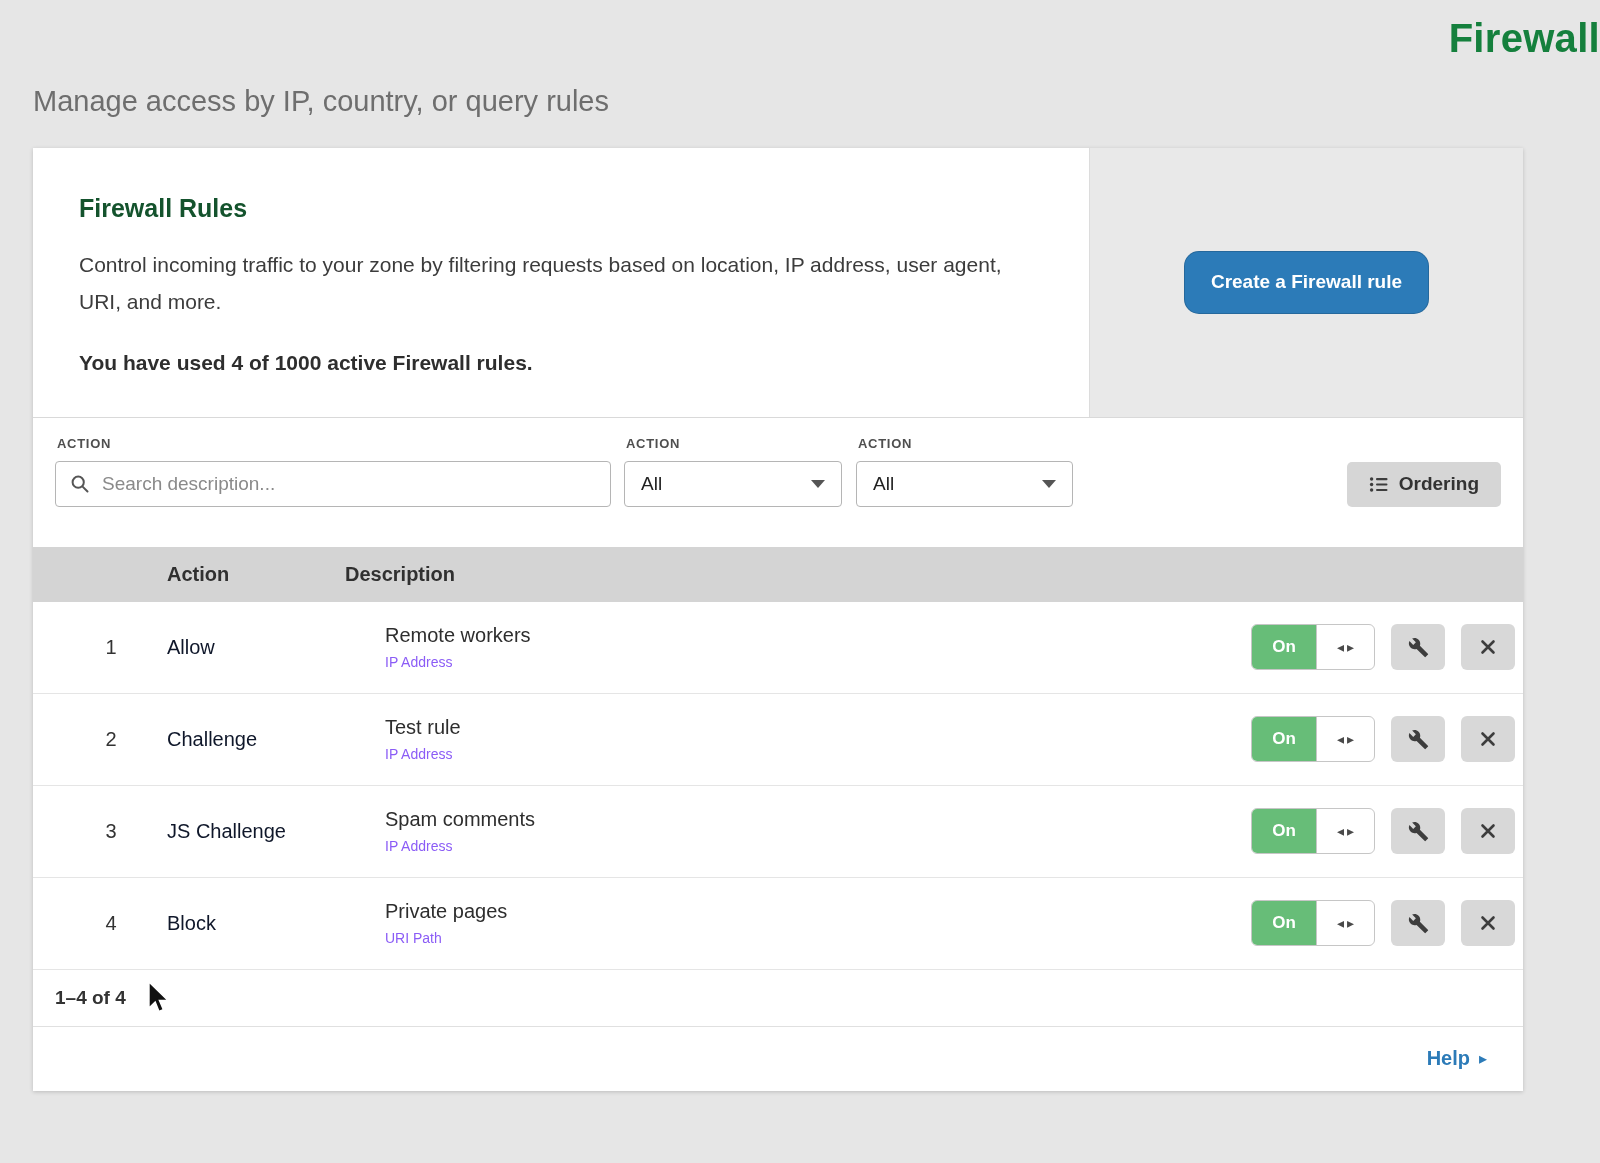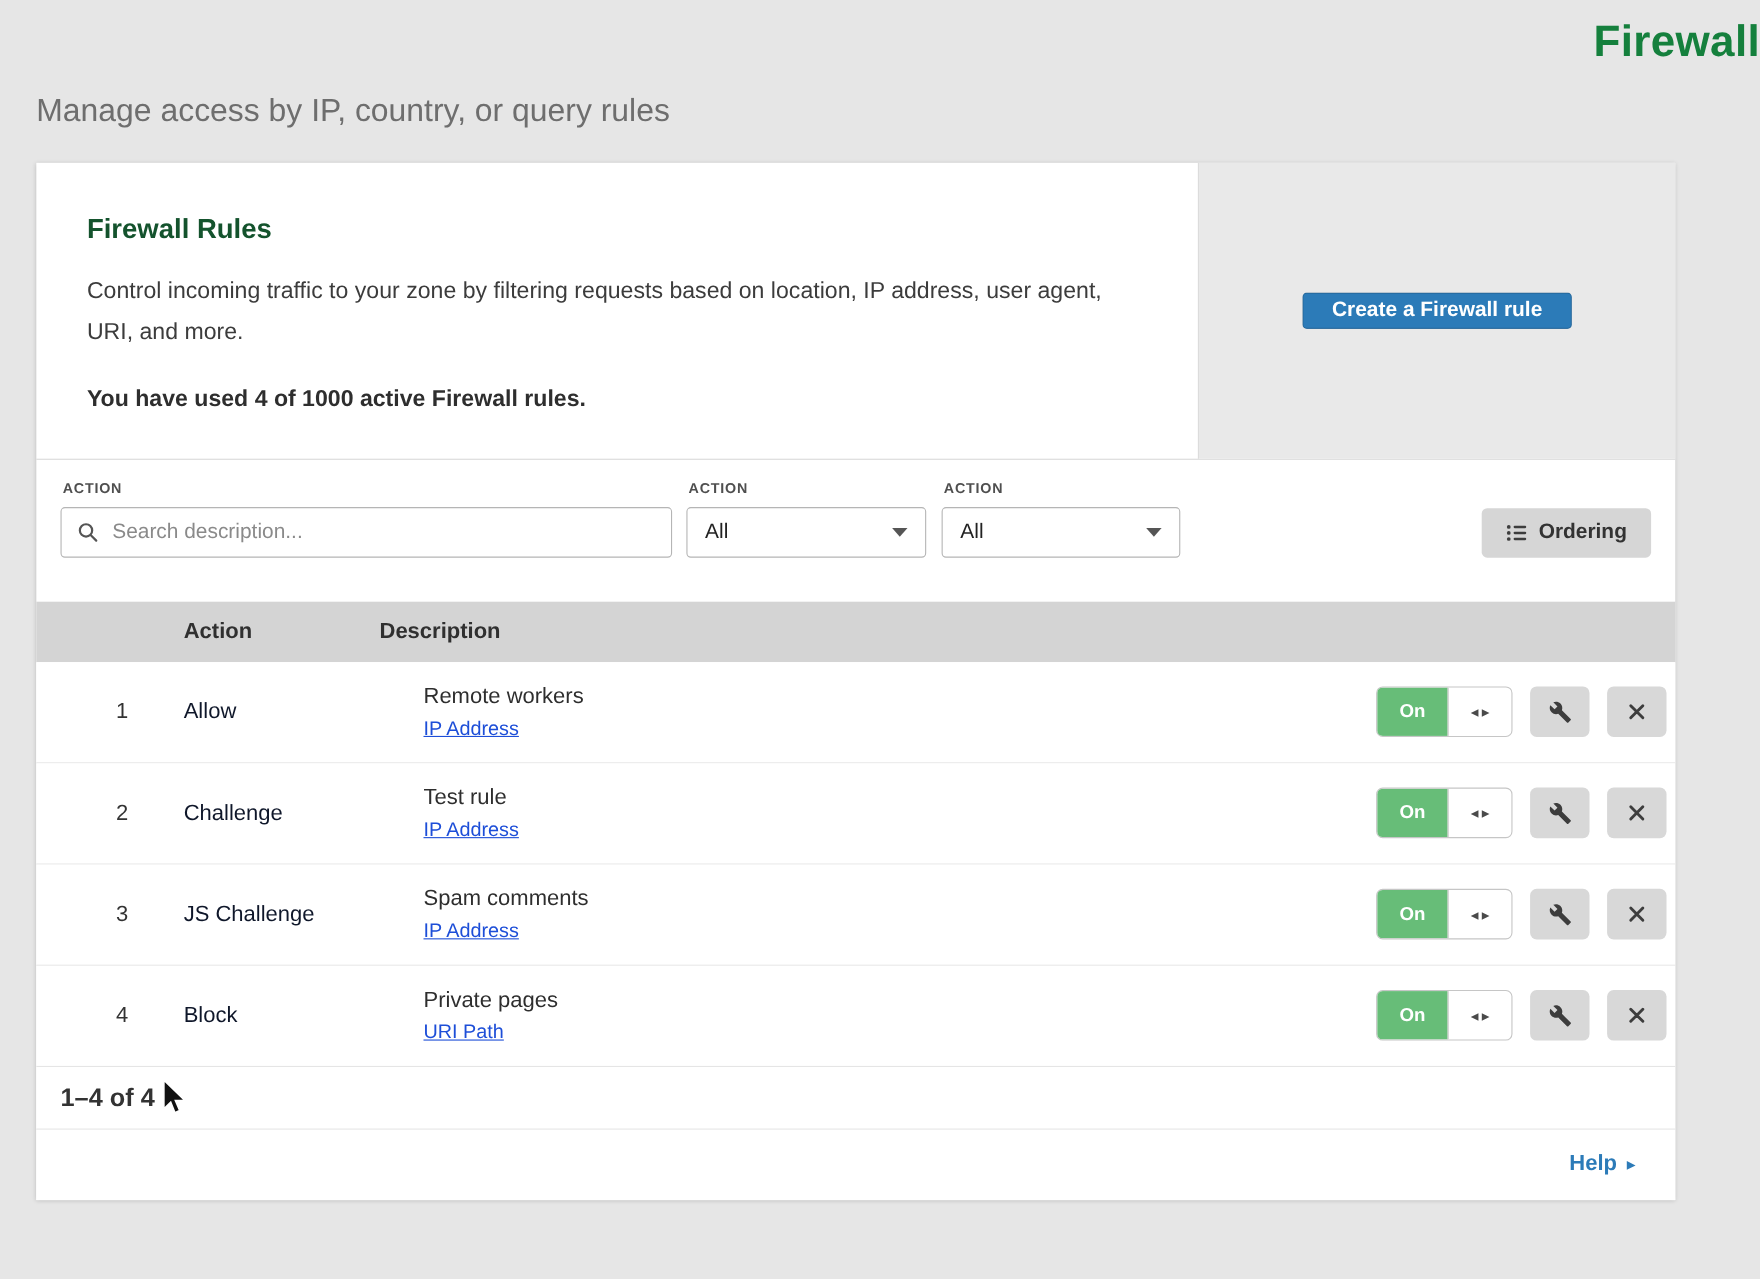--- a/index.html
+++ b/index.html
@@ -29,22 +29,22 @@
   .panel-top-left { flex: 1; padding: 46px 60px 42px 46px; }
   .panel-heading { font-size: 25px; font-weight: 700; color: #14532d; margin: 0 0 24px; }
   .panel-desc { font-size: 21px; color: #3c3c3c; line-height: 1.75; margin: 0; max-width: 950px; }
   .panel-usage { font-size: 21px; font-weight: 700; color: #2e2e2e; margin: 30px 0 0; }
   .panel-top-right {
     width: 434px; background: #e9e9e9; border-left: 1px solid #dcdcdc;
     display: flex; align-items: center; justify-content: center;
   }
   .create-btn {
     background: var(--accent-blue); color: #fff; font-size: 19px; font-weight: 600;
-    font-family: inherit; border: 1px solid rgba(0,0,0,0.15); border-radius: 4px;
-    height: 33px; padding: 0 26px; cursor: pointer;
+    font-family: inherit; border: 1px solid rgba(0,0,0,0.15); border-radius: 15px;
+    height: 63px; padding: 0 26px; cursor: pointer;
   }
 
   .filters {
     display: flex; align-items: flex-end;
     padding: 18px 22px 40px 22px;
     border-top: 1px solid #d9d9d9;
   }
   .filter-group { display: flex; flex-direction: column; }
   .filter-label { font-size: 13px; font-weight: 700; color: #4f4f4f; letter-spacing: 0.7px; margin: 0 0 10px 2px; }
   .search-box {
@@ -89,21 +89,21 @@
 
   .rule-row {
     display: flex; align-items: center; height: 92px;
     padding: 0 8px 0 22px; background: #fff;
     border-bottom: 1px solid #e5e5e5;
   }
   .cell-index { width: 112px; text-align: center; font-size: 20px; color: #333; }
   .cell-action { width: 178px; font-size: 20px; color: #0f172a; }
   .cell-desc { flex: 1; margin-left: 40px; }
   .desc-title { font-size: 20px; color: #2e2e2e; margin-bottom: 7px; }
-  .desc-sub { font-size: 18px; color: #1d4ed8; text-decoration: underline; }
+  .desc-sub { font-size: 14px; color: #8b5cf6; }
 
   .controls { display: flex; align-items: center; gap: 16px; }
   .toggle {
     display: flex; height: 46px; border: 1px solid #c6c6c6; border-radius: 6px;
     overflow: hidden; background: #fff;
   }
   .toggle-on {
     width: 64px; background: var(--toggle-green); color: #fff;
     font-size: 17px; font-weight: 600;
     display: flex; align-items: center; justify-content: center; cursor: pointer;
@@ -115,21 +115,21 @@
     padding-left: 3px;
   }
   .icon-btn {
     width: 54px; height: 46px; background: #d8d8d8;
     border: none; border-radius: 6px;
     display: flex; align-items: center; justify-content: center; cursor: pointer;
   }
 
   .pagination {
     height: 57px; display: flex; align-items: center; padding-left: 22px;
-    font-size: 23px; font-weight: 700; color: #333;
+    font-size: 19px; font-weight: 700; color: #333;
     border-bottom: 1px solid #e0e0e0; background: #fff;
   }
   .panel-footer {
     height: 64px; display: flex; align-items: center; justify-content: flex-end;
     padding-right: 36px; background: #fff;
   }
   .help-link {
     color: var(--accent-blue); font-size: 20px; font-weight: 600;
     display: flex; align-items: center; gap: 9px; cursor: pointer; text-decoration: none;
   }

